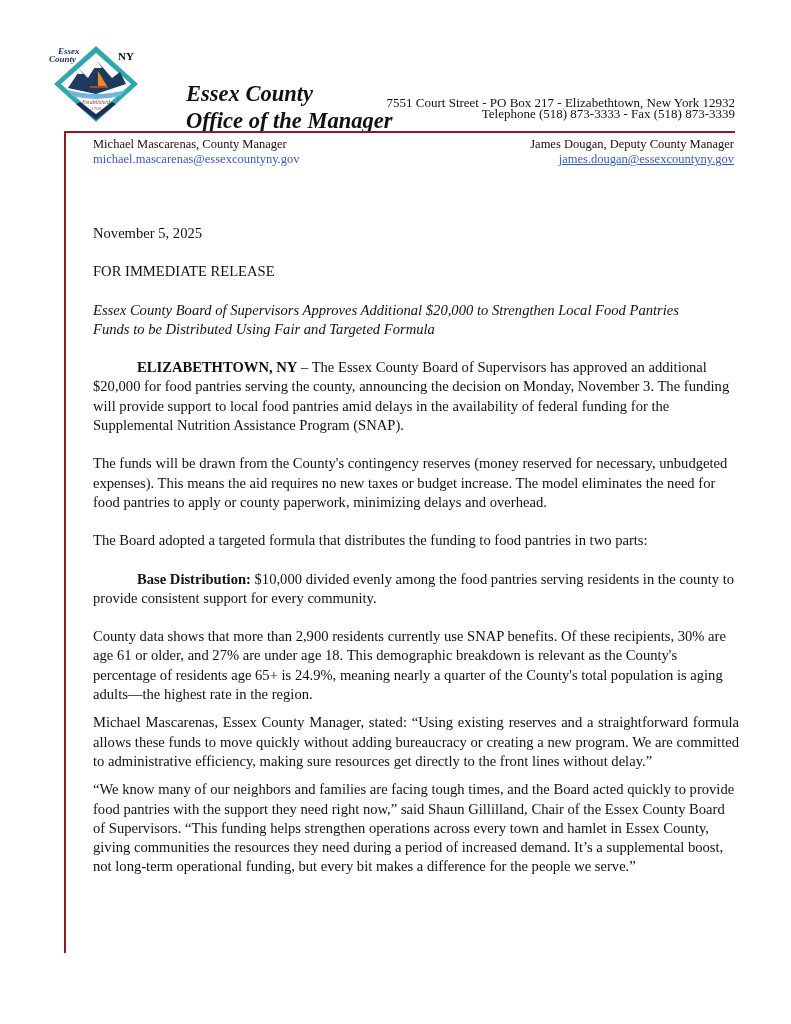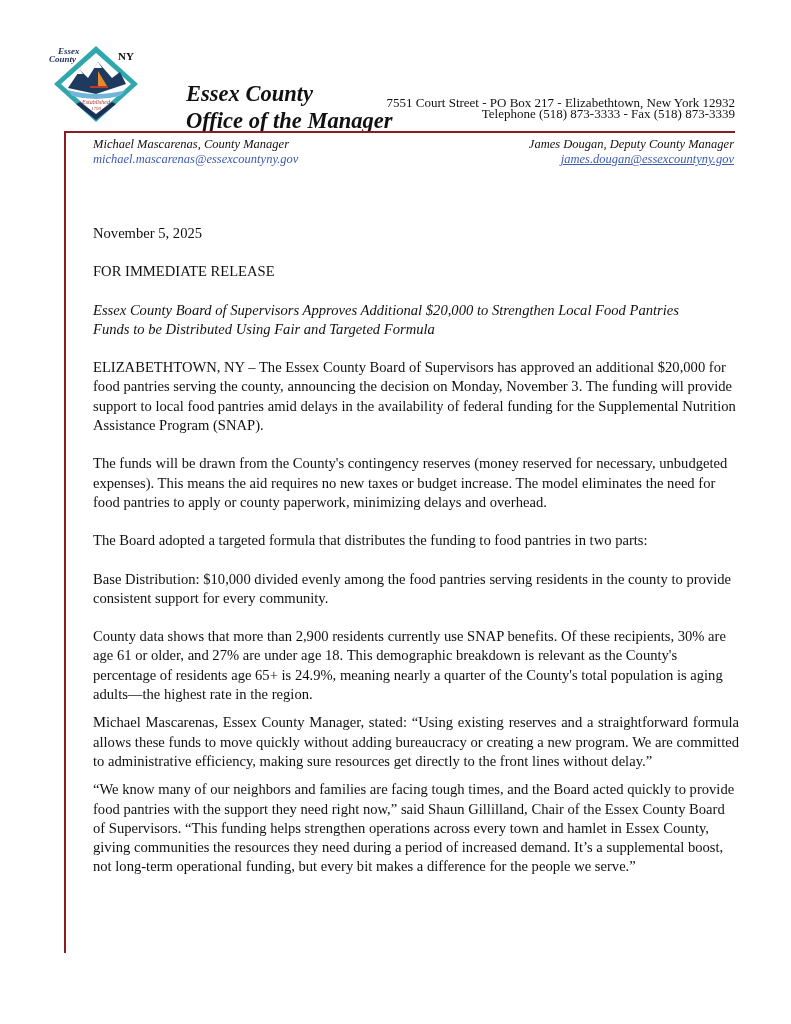--- a/index.html
+++ b/index.html
@@ -5,33 +5,33 @@
   html, body { margin: 0; padding: 0; background: #ffffff; }
   body { width: 791px; height: 1024px; position: relative; overflow: hidden;
          font-family: "Liberation Serif", "DejaVu Serif", serif; color: #111; }
   .logo { position: absolute; left: 46px; top: 44px; width: 100px; height: 78px; }
   .org-name { position: absolute; left: 186px; top: 40px; font-style: italic; font-weight: bold;
               font-size: 22.5px; line-height: 27px; color: #111; margin-top: 40px; }
   .address { position: absolute; right: 56px; top: 97px; text-align: right; font-size: 13px;
              line-height: 11px; color: #111; }
   .frame-top { position: absolute; left: 64px; top: 131px; width: 671px; height: 2px; background: #8c1c24; }
   .frame-left { position: absolute; left: 64px; top: 131px; width: 2px; height: 822px; background: #8c1c24; }
-  .contact { position: absolute; top: 137px; font-style: italic; font-size: 12.5px; line-height: 15px; }
+  .contact { position: absolute; top: 137px; font-size: 12.5px; line-height: 15px; }
   .contact.left { left: 93px; }
   .contact.right { right: 57px; text-align: right; }
   .contact .email { color: #3b5bb0; display: block; }
   .contact.right .email { text-decoration: underline; }
   .body { position: absolute; left: 93px; top: 224px; width: 646px; font-size: 14.6px; line-height: 19.3px; }
   .body p { margin: 0; }
   .p-date { margin-bottom: 19px !important; }
   .p-release { margin-bottom: 19px !important; }
   .headline { font-style: italic; margin-bottom: 19px !important; }
   .gap { margin-bottom: 19px !important; }
   .gap-s { margin-bottom: 9px !important; }
-  b { font-weight: normal; }
+  b { font-weight: bold; margin-left: 44px; }
 </style>
 </head>
 <body>
 
 <div class="logo">
   <svg width="100" height="78" viewBox="0 0 100 78">
     <polygon points="50,2 92,40 50,78 8,40" fill="#2fa7ad"></polygon>
     <polygon points="50,9 85,40 50,71 15,40" fill="#ffffff"></polygon>
     <polygon points="22,44 34,26 42,34 52,18 66,34 74,28 80,40 50,50" fill="#1e3a5f"></polygon>
     <polygon points="34,26 37,30 31,30" fill="#fff"></polygon>

